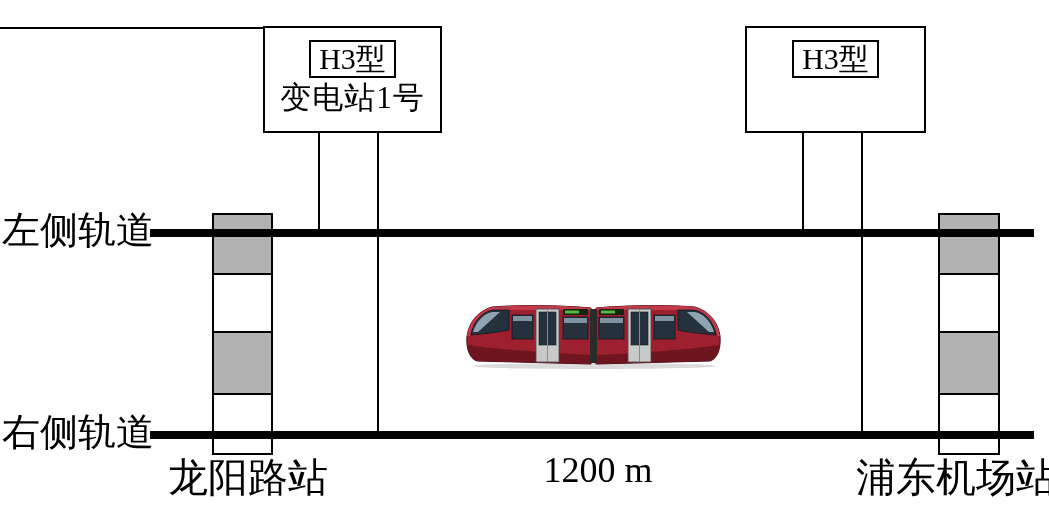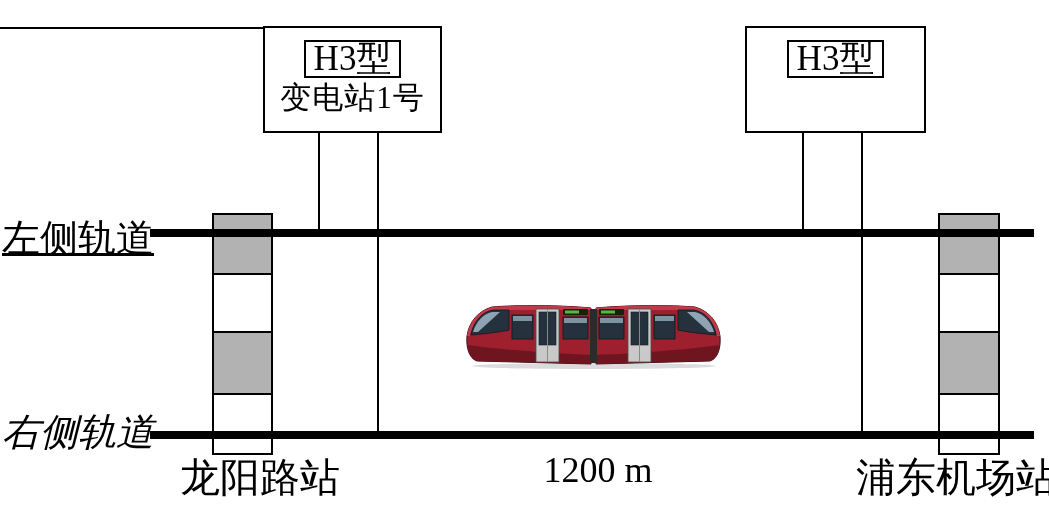--- a/index.html
+++ b/index.html
@@ -19,21 +19,21 @@
     width:179px;height:107px;
     border:2px solid #000;background:#fff;
     display:flex;flex-direction:column;align-items:center;
     box-sizing:border-box;
     z-index:3;
   }
   .substation .type-box{
     margin-top:12px;
     border:2px solid #000;
     padding:0 8px;
-    font-size:35px;line-height:34px;
+    font-size:30px;line-height:34px;
     font-weight:normal;
   }
   .substation .name{
     margin-top:2px;
     font-size:31px;line-height:36px;
     letter-spacing:1px;
     white-space:nowrap;
   }
   .sub1{left:263px;top:26px;}
   .sub2{left:745px;top:26px;width:181px;}
@@ -59,26 +59,26 @@
   .seg3{height:60px;}
   .seg4{flex:1;}
   
   .track{left:150px;width:884px;height:8px;background:#000;z-index:4;}
   .track-top{top:229px;}
   .track-bottom{top:431px;}
   
   .track-label{
     font-size:38px;line-height:42px;white-space:nowrap;z-index:5;
   }
-  .track-label-left{left:2px;top:217px;text-decoration:underline;}
-  .track-label-right{left:2px;top:411px;font-style:italic;}
+  .track-label-left{left:2px;top:209px;}
+  .track-label-right{left:2px;top:411px;}
   .station-label{
     font-size:40px;line-height:44px;white-space:nowrap;z-index:5;text-align:center;
   }
-  .station-label-left{left:160px;top:456px;width:200px;}
+  .station-label-left{left:148px;top:456px;width:200px;}
   .station-label-right{left:856px;top:456px;width:196px;}
   .stator-caption{
     left:428px;top:452px;width:340px;
     text-align:center;z-index:5;
   }
   .stator-caption .line1{font-size:34px;line-height:38px;white-space:nowrap;}
   .stator-caption .line2{font-size:36px;line-height:36px;white-space:nowrap;}
   
   .train{left:464px;top:302px;width:259px;height:68px;z-index:6;}
   .train svg{display:block;width:100%;height:100%;}

